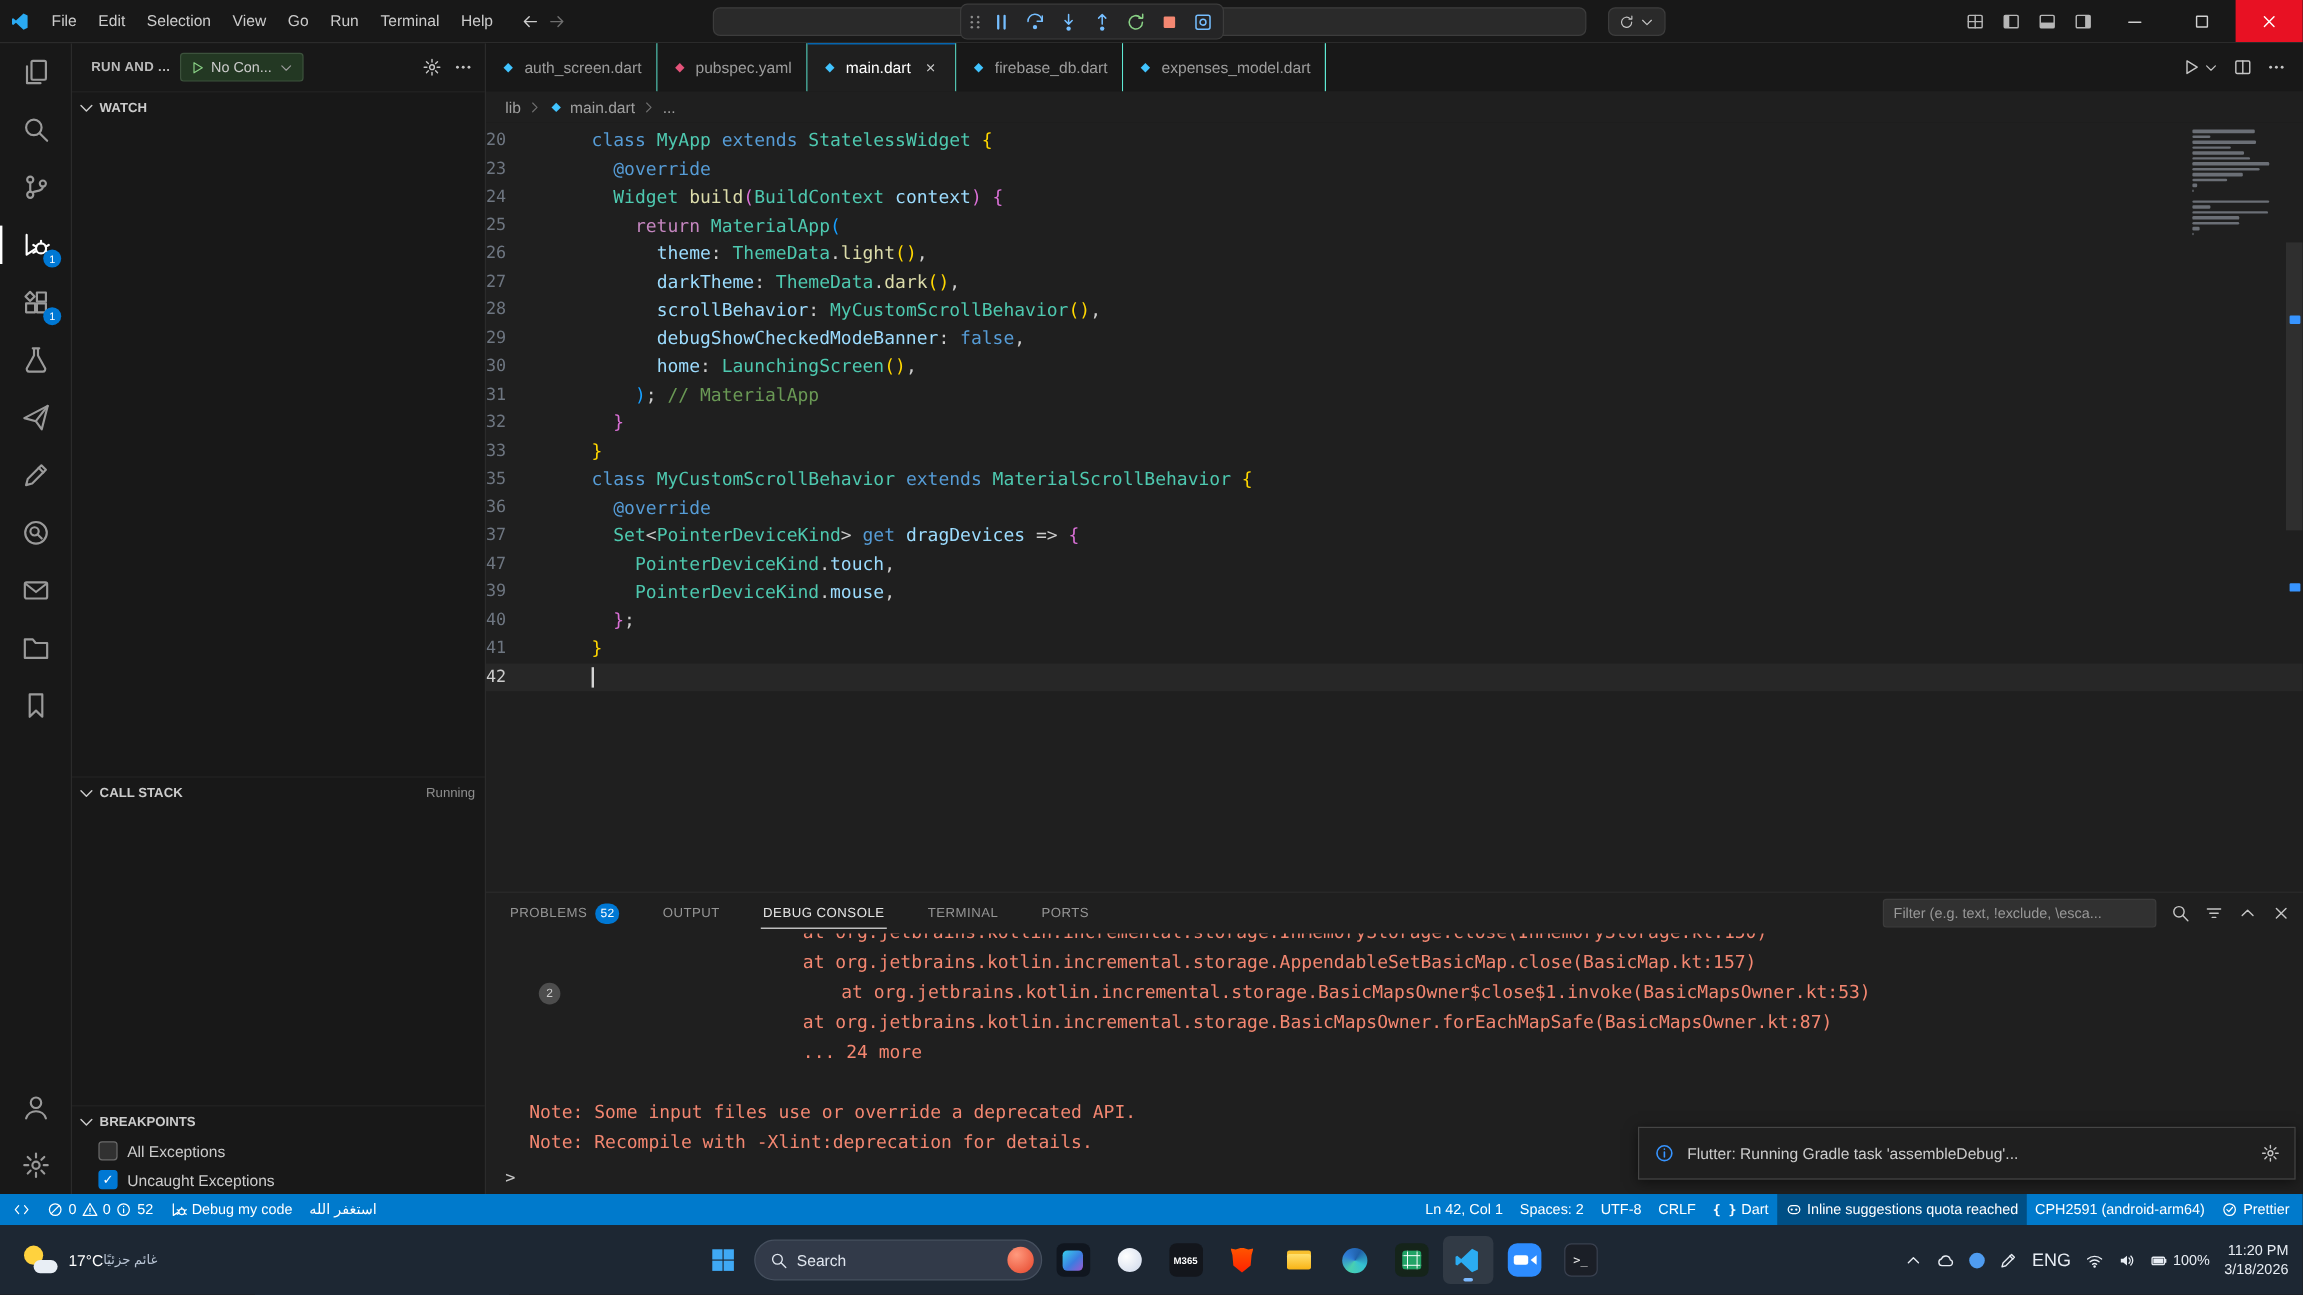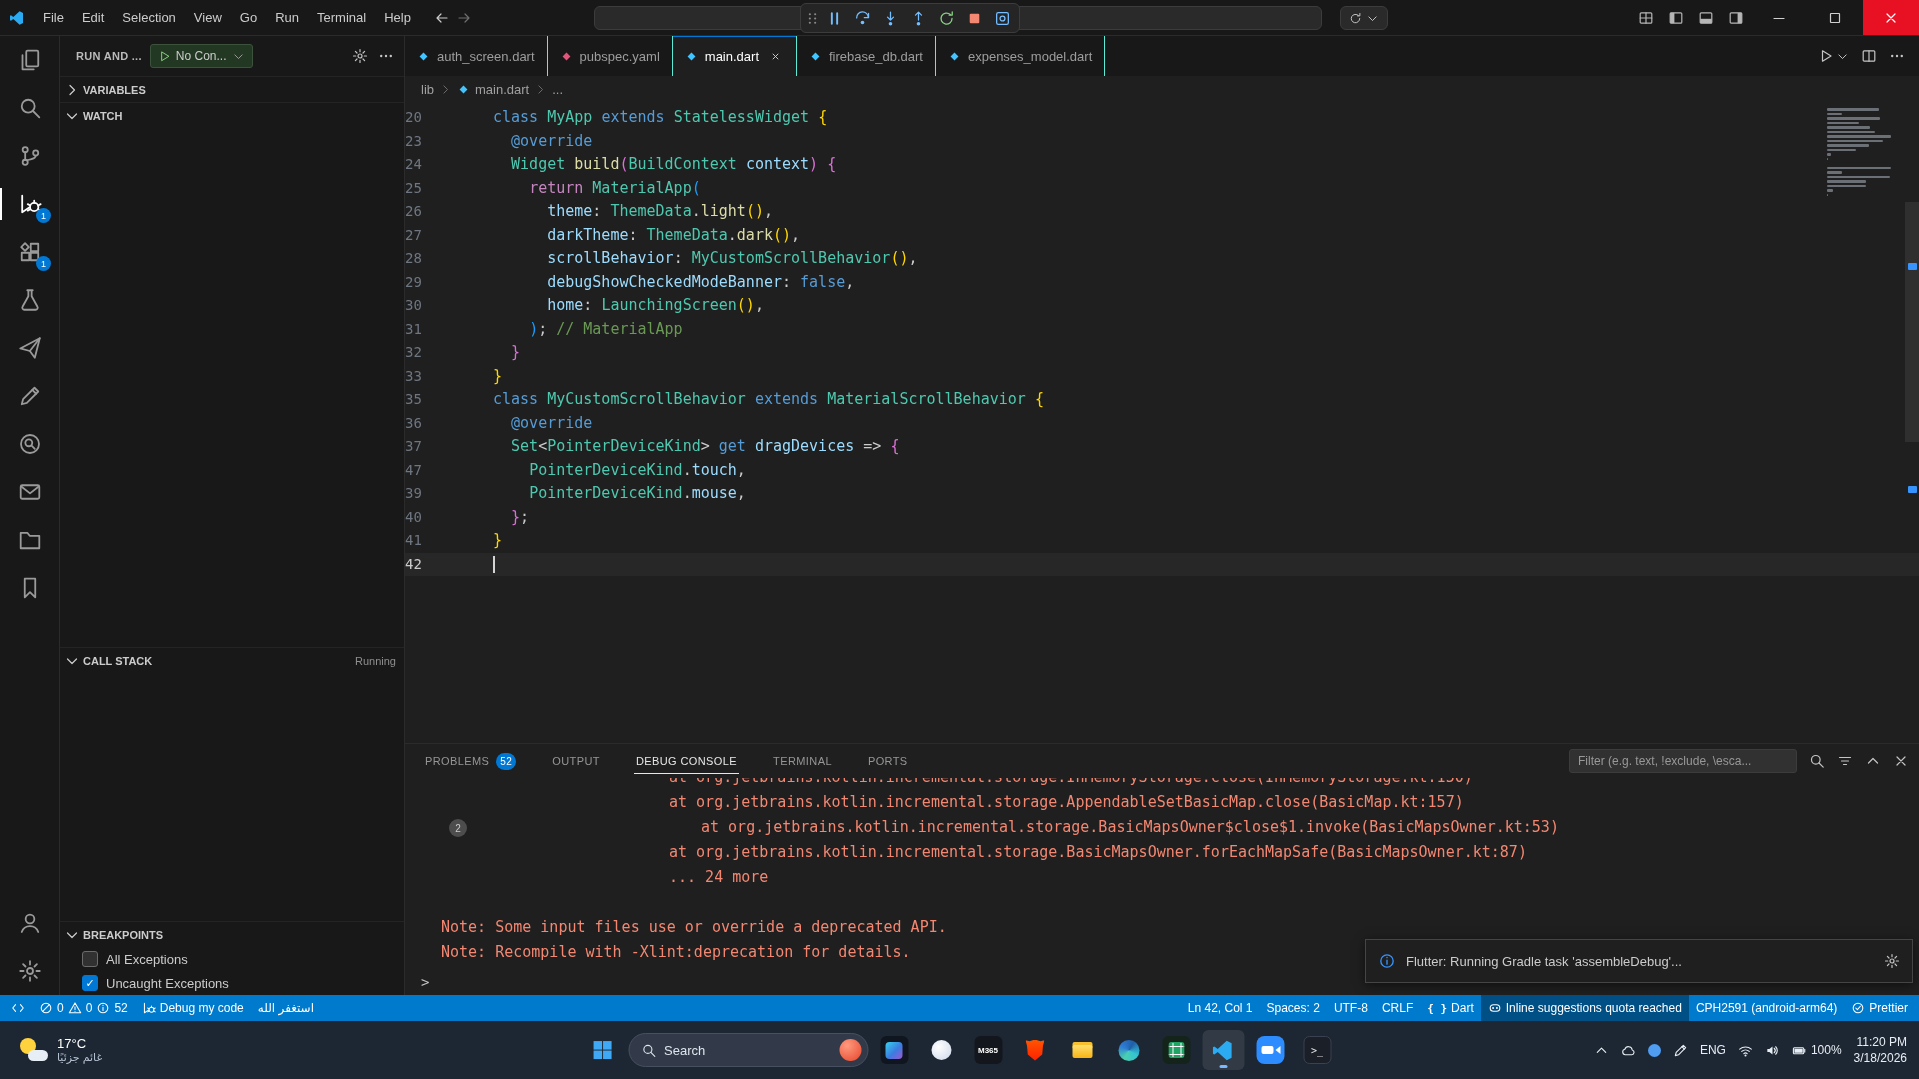--- a/index.html
+++ b/index.html
@@ -177,21 +177,21 @@
     background-size:8px 8px;background-position:4px 4px}
   .ap-vscode .ap-vsc{width:23px;height:23px;color:#2bacf2}
   .ap-zoom{background:#2d8cff;border-radius:8px}
   .zc{position:absolute;left:5px;top:10px;width:12px;height:8px;border-radius:2px;background:#fff}
   .zt{position:absolute;right:4px;top:10px;width:0;height:0;border-top:4px solid transparent;border-bottom:4px solid transparent;border-right:5px solid #fff}
   .ap-terminal{background:#1b1f27;border:1px solid #3a4150}
   .ap-term{color:#e8e8e8;font-size:10px;font-family:"DejaVu Sans Mono",monospace}
   .tray{position:absolute;right:8px;display:flex;align-items:center;gap:12px;height:100%;padding-right:4px}
   .tray .icon{width:15px;height:15px;color:#e8edf4}
   .tray-dot{width:13px;height:13px;border-radius:50%;background:#4f9cf0}
-  .tray-lang{font-size:12px;color:#e8edf4;cursor:pointer}
+  .tray-lang{font-size:15px;color:#e8edf4;cursor:pointer}
   .tray-batt{display:flex;align-items:center;gap:4px;font-size:12px;cursor:pointer}
   .clock{display:flex;flex-direction:column;align-items:flex-end;font-size:12px;line-height:1.35;cursor:pointer}
 </style>
 </head>
 <body>
 
 <div id="app">
 
   <div class="titlebar">
     <div class="tb-logo">
@@ -509,28 +509,20 @@
               </svg>
             </span>
           <span class="icon">
               <svg viewBox="0 0 16 16">
                 <circle class="f" cx="3.2" cy="8" r="1.2"></circle>
                 <circle class="f" cx="8" cy="8" r="1.2"></circle>
                 <circle class="f" cx="12.8" cy="8" r="1.2"></circle>
               </svg>
             </span>
         </span>
-      </div>
-      <div class="sec-head">
-        <span class="icon chev">
-            <svg viewBox="0 0 16 16">
-              <path d="M6 3.5 10.5 8 6 12.5"></path>
-            </svg>
-          </span>
-        <span>VARIABLES</span>
       </div>
       <div class="sec-head">
         <span class="icon chev">
             <svg viewBox="0 0 16 16">
               <path d="M3.5 6 8 10.5 12.5 6"></path>
             </svg>
           </span>
         <span>WATCH</span>
       </div>
       <div class="sec-body-watch"></div>
@@ -858,21 +850,21 @@
       </span>
     </div>
   </div>
 
   <div class="taskbar">
     <div class="weather">
       <span class="w-ico">
           <span class="w-sun"></span>
           <span class="w-cloud"></span>
         </span>
-      <span style="display:flex;flex-direction:column">
+      <span style="display:flex;flex-direction:row">
         <span class="w-temp">17°C</span>
         <span class="w-cond">غائم جزئيًا</span>
       </span>
     </div>
     <div class="tb-center">
       <button class="tb-btn">
         <span class="icon start-ico">
             <svg viewBox="0 0 16 16">
               <rect class="f" x="1.5" y="1.5" width="6.2" height="6.2"></rect>
               <rect class="f" x="8.4" y="1.5" width="6.2" height="6.2"></rect>

